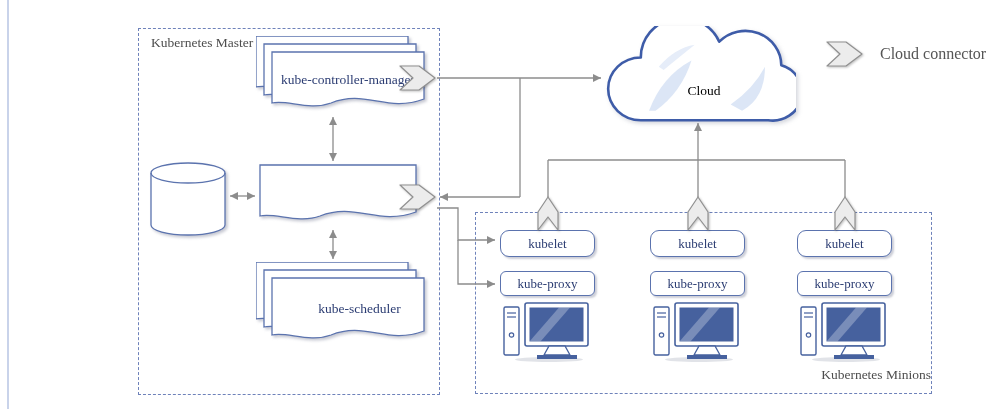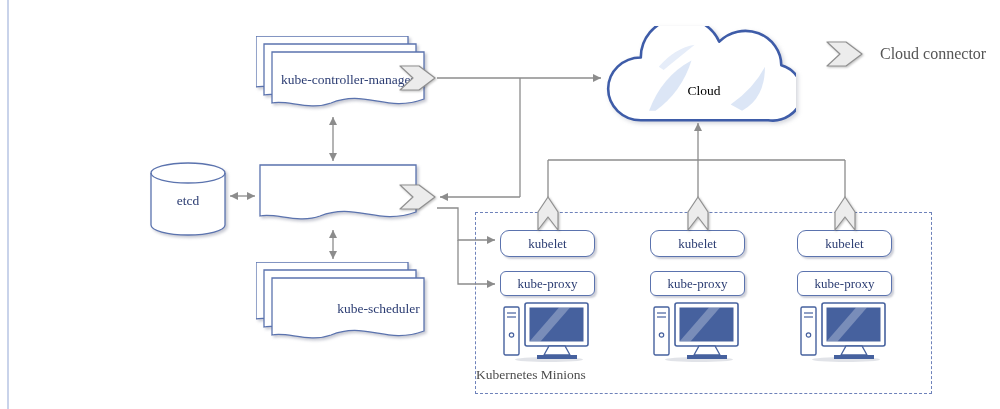--- a/index.html
+++ b/index.html
@@ -9,39 +9,39 @@
   }
   .left-rule{position:absolute;left:7px;top:0;bottom:0;width:2px;background:#c9d3ea;}
 
   
   .frame{position:absolute;border:1.2px dashed #6e82ba;background:transparent;}
   .frame.master{left:138px;top:28px;width:300px;height:365px;}
   .frame.minions{left:475px;top:212px;width:455px;height:180px;}
   .frame-label{
     position:absolute;left:12px;top:6px;font-size:13.5px;color:#4d4d4d;white-space:nowrap;
   }
-  .minions-label{left:0;right:0;top:auto;bottom:10px;text-align:left;}
+  .minions-label{left:0;right:0;top:auto;bottom:10px;text-align:right;}
 
   
   .node{position:absolute;}
   .shape-svg{position:absolute;left:0;top:0;filter:drop-shadow(2px 2px 1.5px rgba(110,115,140,.40));}
   .shape-svg path.sheet{fill:#ffffff;stroke:#5b73ae;stroke-width:1.3;}
   .node-label{
     position:absolute;display:flex;align-items:center;justify-content:center;
     text-align:center;font-size:13.5px;line-height:1.2;color:#2b3c72;
   }
 
   .node.controller{left:256px;top:36px;width:170px;height:84px;}
   .node.controller .node-label{left:16px;top:16px;width:152px;height:56px;}
 
   .node.apiserver{left:258px;top:164px;width:164px;height:68px;}
   .node.apiserver .node-label{left:2px;top:1px;width:156px;height:56px;}
 
   .node.scheduler{left:256px;top:262px;width:170px;height:92px;}
-  .node.scheduler .node-label{left:24px;top:16px;width:175px;height:62px;padding-left:11px;}
+  .node.scheduler .node-label{left:16px;top:16px;width:175px;height:62px;}
 
   .node.etcd{left:149px;top:161px;width:78px;height:78px;}
   .node.etcd .node-label{left:0;top:14px;width:78px;height:52px;}
   .etcd-svg path{fill:#ffffff;stroke:#5b73ae;stroke-width:1.3;}
   .etcd-svg path.rim{fill:none;}
 
   
   .node.cloud{left:600px;top:26px;width:196px;height:110px;}
   .cloud-svg{position:absolute;left:0;top:0;width:100%;height:100%;filter:drop-shadow(2px 2px 2px rgba(110,115,140,.30));}
   .cloud-label{position:absolute;left:0;right:0;top:52%;text-align:center;font-size:13.5px;color:#000000;transform:translateX(6px);}
@@ -80,39 +80,41 @@
     <rect x="26.5" y="5.5" width="54" height="34" fill="#46619e"></rect>
     <polygon points="26.5,39.5 56,5.5 67,5.5 37.5,39.5" fill="rgba(255,255,255,.28)"></polygon>
     <path d="M46,44 h16 l5,9 h-26 z" fill="#fff" stroke="#46619e" stroke-width="1.3"></path>
     <rect x="34" y="53" width="40" height="4" fill="#46619e"></rect>
   </symbol>
 </svg>
 
 <div class="canvas">
   <div class="left-rule"></div>
 
+  <div class="frame master">
+    <div class="frame-label">Kubernetes Master</div>
+  </div>
   <div class="frame minions">
     <div class="frame-label minions-label">Kubernetes Minions</div>
   </div>
 
   <div class="node controller">
     <svg class="shape-svg" viewBox="0 0 170 84" width="170" height="84">
       <path class="sheet" d="M0,0 H152 V47 C114,61 94,37 59,51 C37,59 14,47 0,51 Z"></path>
       <path class="sheet" transform="translate(8,8)" d="M0,0 H152 V47 C114,61 94,37 59,51 C37,59 14,47 0,51 Z"></path>
       <path class="sheet" transform="translate(16,16)" d="M0,0 H152 V47 C114,61 94,37 59,51 C37,59 14,47 0,51 Z"></path>
     </svg>
     <div class="node-label">kube-controller-manager</div>
   </div>
 
   <div class="node etcd">
     <svg class="shape-svg etcd-svg" viewBox="0 0 78 78" width="78" height="78">
       <path d="M2,12 A37,10 0 0 1 76,12 V64 A37,10 0 0 1 2,64 Z"></path>
       <path class="rim" d="M2,12 A37,10 0 0 0 76,12"></path>
     </svg>
-    <div class="node-label">etcd</div>
   </div>
 
   <div class="node apiserver">
     <svg class="shape-svg" viewBox="0 0 164 68" width="164" height="68">
       <path class="sheet" transform="translate(2,1)" d="M0,0 H156 V47 C117,61 96,37 60,51 C38,59 14,47 0,51 Z"></path>
     </svg>
   </div>
 
   <div class="node scheduler">
     <svg class="shape-svg" viewBox="0 0 170 92" width="170" height="92">

